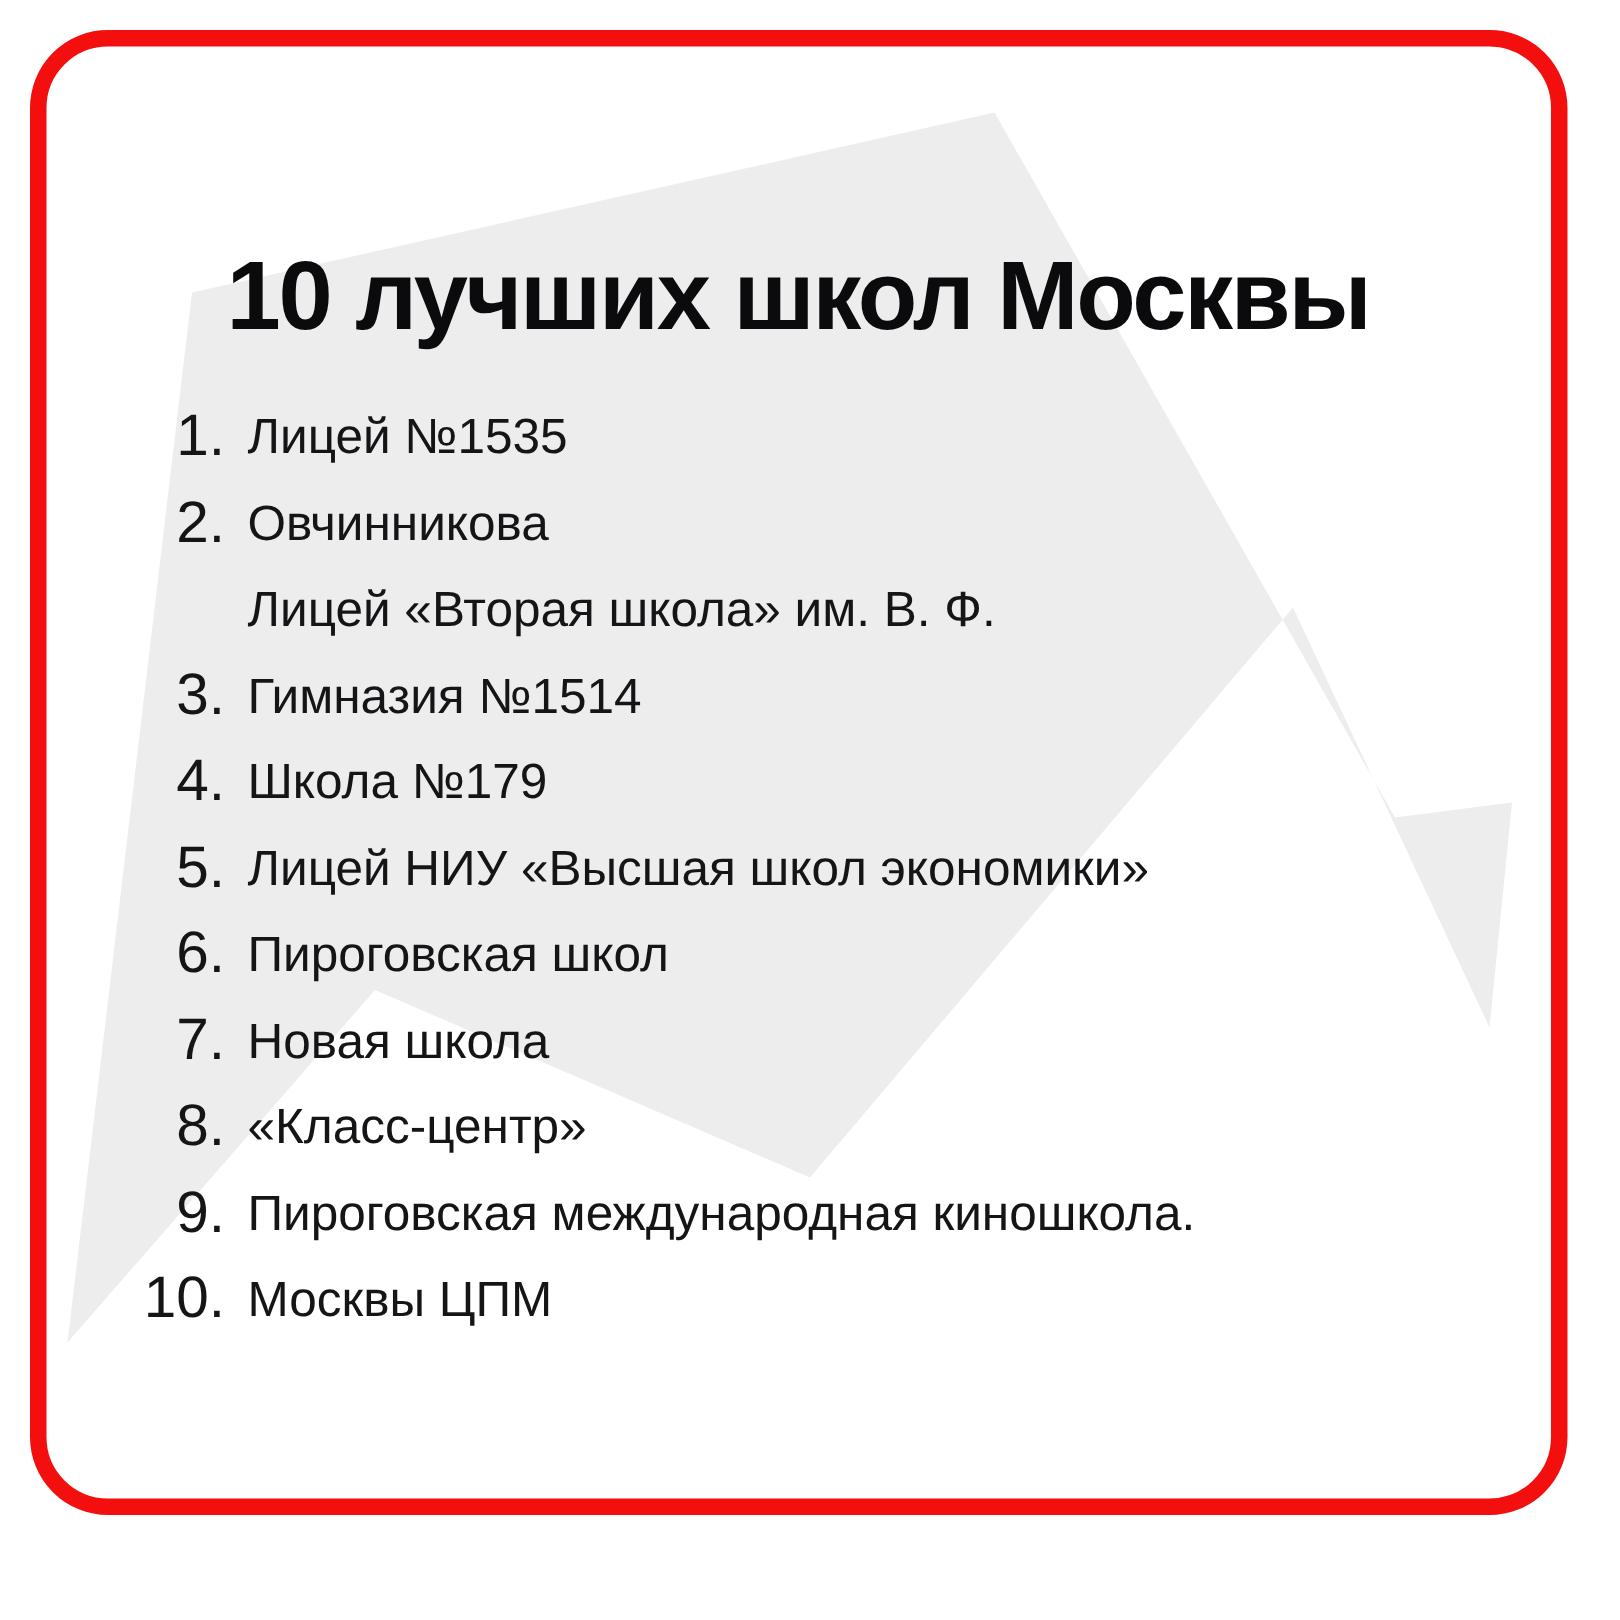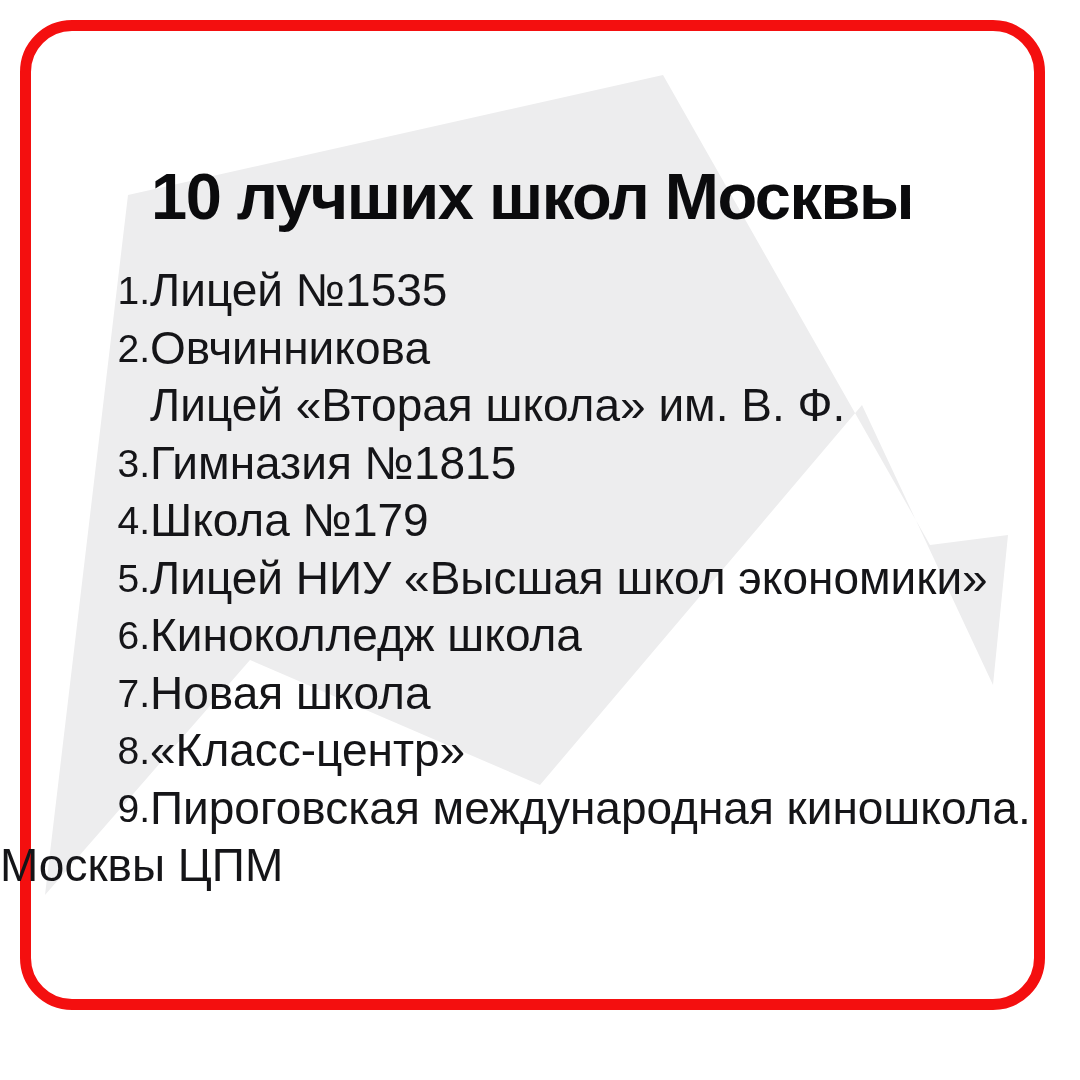--- a/index.html
+++ b/index.html
@@ -66,22 +66,23 @@
     align-items: flex-start;
   }
   .num {
     flex: 0 0 150px;
     text-align: right;
     font-size: 39px;
     line-height: 57.5px;
     color: #151518;
   }
   .txt {
+    margin-left: 15px;
     flex: 1 1 auto;
-    font-size: 46px;
+    font-size: 33px;
     color: #151518;
   }
   .txt .l {
     display: block;
     line-height: 57.5px;
     white-space: nowrap;
   }
 </style>
 </head>
 <body>
@@ -107,42 +108,42 @@
     <li>
       <span class="num">2.</span>
       <span class="txt">
         <span class="l">Овчинникова</span>
         <span class="l">Лицей «Вторая школа» им. В. Ф.</span>
       </span>
     </li>
     <li>
       <span class="num">3.</span>
       <span class="txt">
-        <span class="l">Гимназия №1815</span>
+        <span class="l">Гимназия №1514</span>
         <span class="l"></span>
       </span>
     </li>
     <li>
       <span class="num">4.</span>
       <span class="txt">
         <span class="l">Школа №179</span>
         <span class="l"></span>
       </span>
     </li>
     <li>
       <span class="num">5.</span>
       <span class="txt">
         <span class="l">Лицей НИУ «Высшая школ экономики»</span>
         <span class="l"></span>
       </span>
     </li>
     <li>
       <span class="num">6.</span>
       <span class="txt">
-        <span class="l">Киноколледж школа</span>
+        <span class="l">Пироговская школ</span>
         <span class="l"></span>
       </span>
     </li>
     <li>
       <span class="num">7.</span>
       <span class="txt">
         <span class="l">Новая школа</span>
         <span class="l"></span>
       </span>
     </li>
@@ -153,20 +154,21 @@
         <span class="l"></span>
       </span>
     </li>
     <li>
       <span class="num">9.</span>
       <span class="txt">
         <span class="l">Пироговская международная киношкола.</span>
       </span>
     </li>
     <li>
+      <span class="num">10.</span>
       <span class="txt">
         <span class="l">Москвы ЦПМ</span>
         <span class="l"></span>
       </span>
     </li>
   </ol>
 
 </div>
 
 </body></html>

